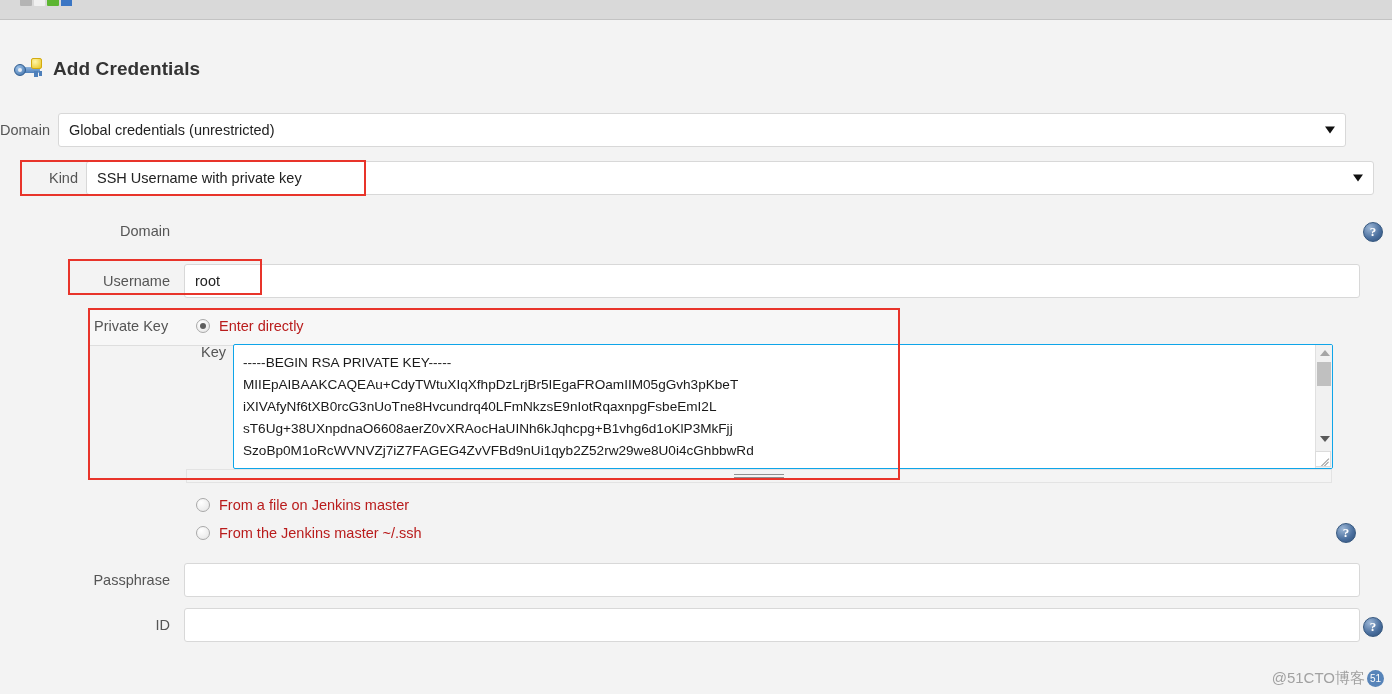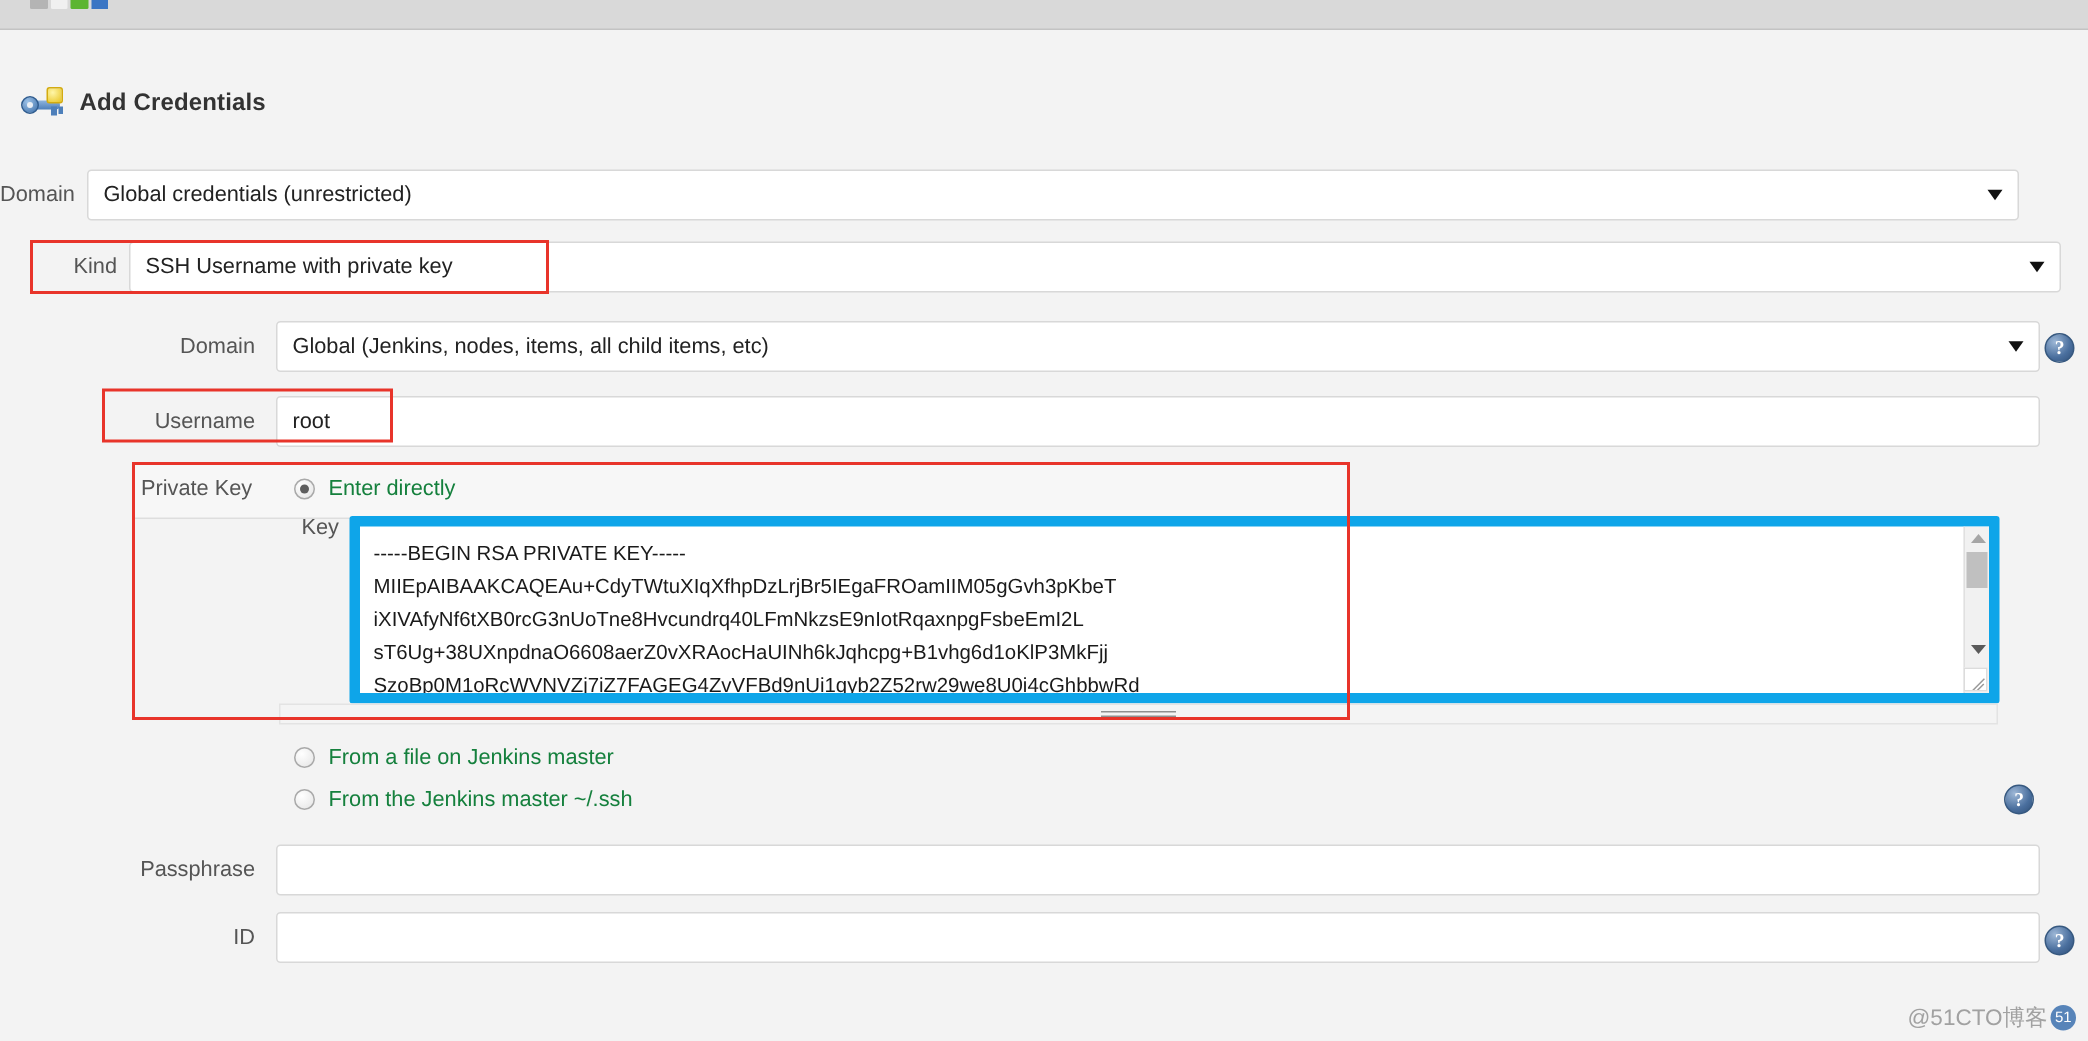--- a/index.html
+++ b/index.html
@@ -68,21 +68,21 @@
     width: 3px; height: 5px; background: #4d7fba;
   }
   .key-icon .star {
     position: absolute; left: 17px; top: 1px;
     width: 11px; height: 11px; border-radius: 2px;
     background: radial-gradient(circle at 35% 30%, #fff6a8, #e8c420);
     border: 1px solid #d3ab10;
     box-sizing: border-box;
   }
   .page-title {
-    font-size: 16px; font-weight: bold; color: #333;
+    font-size: 19px; font-weight: bold; color: #333;
     letter-spacing: 0.1px;
   }
 
   
   .row { position: absolute; display: flex; align-items: flex-start; }
 
   .lbl {
     font-size: 14.5px; color: #555;
     text-align: right;
     line-height: 1;
@@ -144,36 +144,36 @@
     position: relative;
     flex: none;
   }
   .radio.checked::after {
     content: "";
     position: absolute; left: 3px; top: 3px;
     width: 6px; height: 6px; border-radius: 50%;
     background: #5e5e5e;
   }
   .radio-row { position: absolute; display: flex; align-items: center; gap: 9px; }
-  .radio-label { font-size: 14.5px; color: #15803d; }
+  .radio-label { font-size: 14.5px; color: #b91c1c; }
 
   
   .pk-panel {
     position: absolute;
     box-sizing: border-box;
     background: #f7f7f7;
     border: 1px solid #dedede;
   }
 
   
   .ta-wrap {
     position: absolute;
     box-sizing: border-box;
     background: #fff;
-    border: 7px solid #0ea5e9;
+    border: 1px solid #0ea5e9;
     border-radius: 2px;
     overflow: hidden;
     text-decoration: underline;
   }
   .ta-text {
     position: absolute;
     left: 9px; top: 7px;
     right: 26px;
     font-family: "Liberation Sans", sans-serif;
     font-size: 13.6px;
@@ -299,24 +299,20 @@
     <span class="lbl" style="width:78px;line-height:34px;">Kind</span>
     <div style="position:relative; margin-left:8px;">
       <div class="field-box" style="width:1288px;height:34px;">SSH Username with private key</div>
       <span class="sel-arrow"></span>
     </div>
   </div>
   <div class="redbox" style="left:20px; top:160px; width:346px; height:36px;"></div>
 
   <div class="row" style="left:0; top:214px; width:1392px;">
     <span class="lbl" style="width:170px;line-height:34px;">Domain</span>
-    <div style="position:relative; margin-left:14px;">
-      <div class="field-box" style="width:1176px;height:34px;">Global (Jenkins, nodes, items, all child items, etc)</div>
-      <span class="sel-arrow"></span>
-    </div>
   </div>
   <div class="help-icon" style="left:1363px; top:222px;">?</div>
 
   <div class="row" style="left:0; top:264px; width:1392px;">
     <span class="lbl" style="width:170px;line-height:34px;">Username</span>
     <div class="field-box" style="margin-left:14px;width:1176px;height:34px;" placeholder="">root</div>
   </div>
   <div class="redbox" style="left:68px; top:259px; width:194px; height:36px;"></div>
 
   <div class="pk-panel" style="left:88px; top:308px; width:812px; height:38px;"></div>

